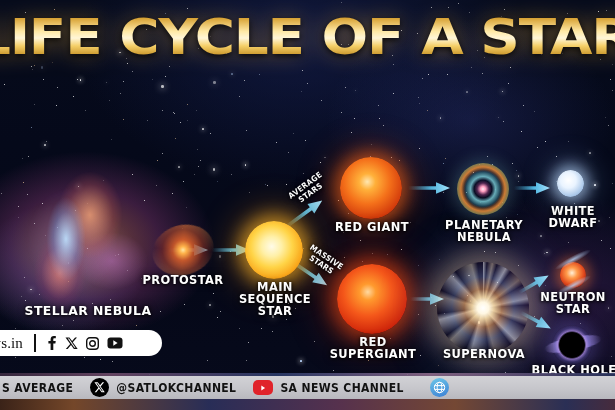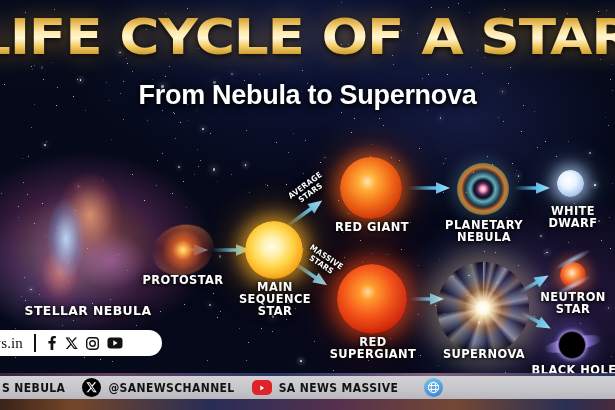--- a/index.html
+++ b/index.html
@@ -486,21 +486,20 @@
       <i style="left:377.7px;top:159.4px;width:1px;height:1px;opacity:0.26;background:#ffd9a8;"></i>
       <i style="left:165.4px;top:12.6px;width:1px;height:1px;opacity:0.50;background:#bcd8ff;"></i>
       <i style="left:248.5px;top:191.7px;width:1px;height:1px;opacity:0.42;background:#ffffff;"></i>
       <i style="left:501.2px;top:16.0px;width:1px;height:1px;opacity:0.28;background:#ffffff;"></i>
     </div>
 
   <div class="nebula"></div>
 
   <div class="title-wrap">
     <div class="title">THE LIFE CYCLE OF A STAR</div>
-    <div class="subtitle">From Nebula to Supernova</div>
   </div>
 
   <div class="arrow" style="left:168px;top:243px;">
     <svg width="44" height="14" viewBox="0 0 44 14">
       <defs>
           <linearGradient id="ag1" x1="0" y1="0" x2="1" y2="0">
         <stop offset="0" stop-color="#55c8f5" stop-opacity="0"></stop>
         <stop offset="55%" stop-color="#55c8f5" stop-opacity=".9"></stop>
         <stop offset="100%" stop-color="#a8e8ff" stop-opacity="1"></stop>
           </linearGradient>
@@ -634,39 +633,39 @@
           <path d="M6.3 3.3l4.3 2.7-4.3 2.7z" fill="#fff"></path>
         </svg>
     </span>
   </div>
 
   <div class="strip-top"></div>
 
   <div class="ticker">
     <div class="gap" style="width:2px;"></div>
     <div class="item">
-      <span class="txt">S NEBULA</span>
+      <span class="txt">S AVERAGE</span>
     </div>
     <div class="gap"></div>
     <div class="item">
       <span class="badge x">
         <svg width="11" height="11" viewBox="0 0 13 13">
             <path fill="#fff" d="M10.1.4h1.9L7.8 5.2 12.7 12h-3.8L6 8.1 2.7 12H.8l4.4-5.1L.5.4h3.9l2.7 3.5zm-.7 10.4h1.1L4 1.5H2.8z"></path>
           </svg>
       </span>
-      <span class="txt">@SANEWSCHANNEL</span>
+      <span class="txt">@SATLOKCHANNEL</span>
     </div>
     <div class="gap"></div>
     <div class="item">
       <span class="badge yt">
         <svg width="8" height="8" viewBox="0 0 8 8">
             <path d="M2.3 1.4l3.8 2.6-3.8 2.6z" fill="#fff"></path>
           </svg>
       </span>
-      <span class="txt">SA NEWS MASSIVE</span>
+      <span class="txt">SA NEWS CHANNEL</span>
     </div>
     <div class="gap"></div>
     <div class="gap" style="width:9px;"></div>
     <div class="item">
       <span class="badge web">
         <svg width="13" height="13" viewBox="0 0 13 13">
             <circle cx="6.5" cy="6.5" r="5.2" fill="none" stroke="#fff" stroke-width="1"></circle>
             <ellipse cx="6.5" cy="6.5" rx="2.3" ry="5.2" fill="none" stroke="#fff" stroke-width="1"></ellipse>
             <path d="M1.5 4.6h10M1.5 8.4h10" stroke="#fff" stroke-width="1"></path>
           </svg>

